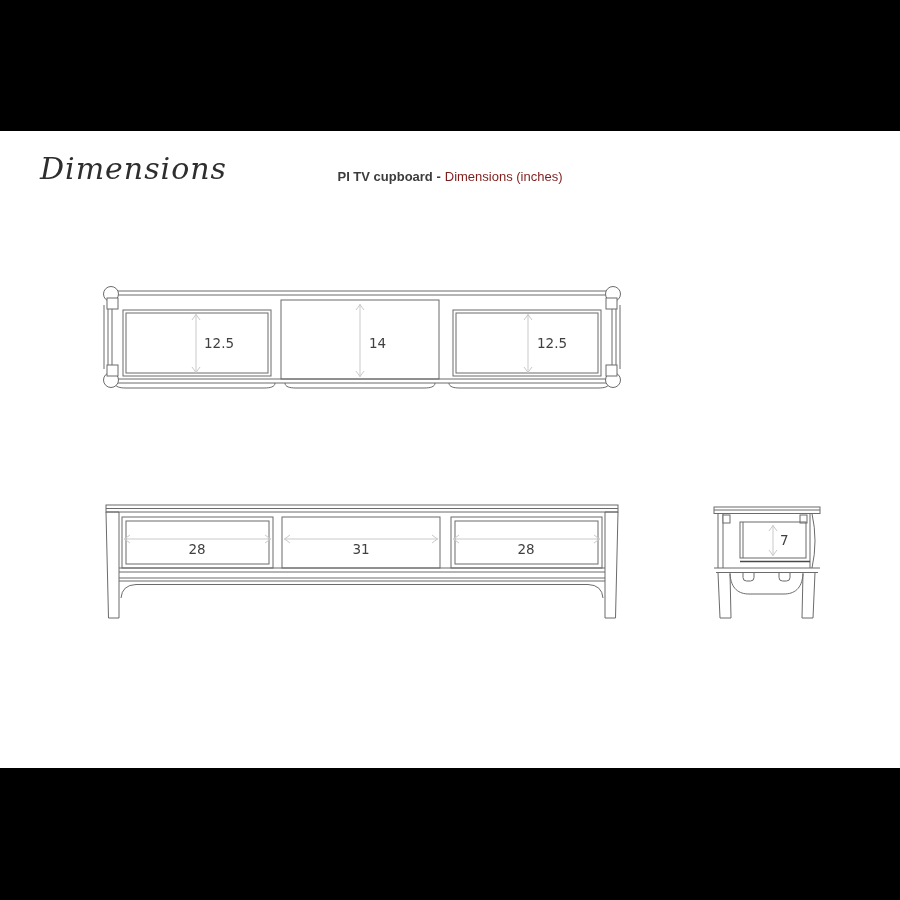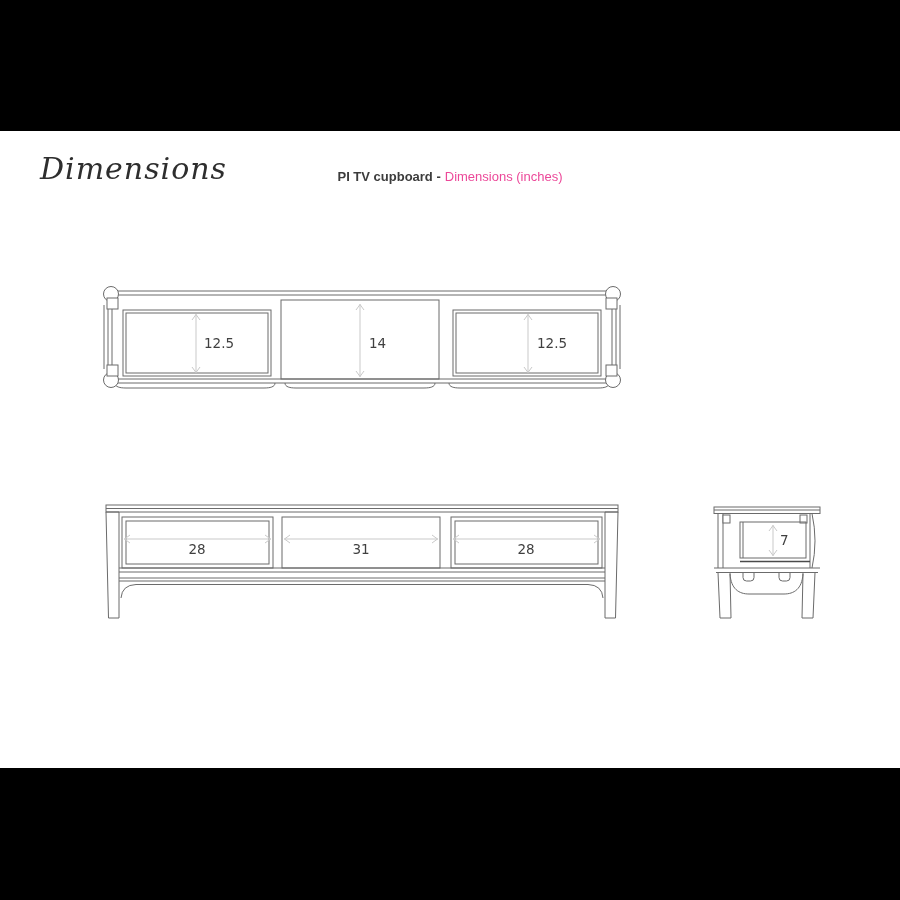--- a/index.html
+++ b/index.html
@@ -26,21 +26,21 @@
     letter-spacing: 1px;
     color: #2e2e2e;
   }
   .title {
     position: absolute; left: 0; top: 38px;
     width: 100%;
     text-align: center;
     font-size: 13px;
   }
   .title .t1 { color: #3c3c3c; font-weight: bold; }
-  .title .t2 { color: #ec4899; margin-left: 4px; }
+  .title .t2 { color: #7f1d1d; margin-left: 4px; }
   svg { position: absolute; left: 0; top: 0; }
   .ln   { fill: none; stroke: #6b6b6b; stroke-width: 1; }
   .lnw  { fill: #ffffff; stroke: #6b6b6b; stroke-width: 1; }
   .thick{ fill: none; stroke: #4a4a4a; stroke-width: 1.6; }
   .arr  { fill: none; stroke: #c9c9c9; stroke-width: 1; }
   .dim  {
     font-family: "DejaVu Sans", sans-serif;
     font-size: 13.5px;
     fill: #404040;
     stroke: none;

